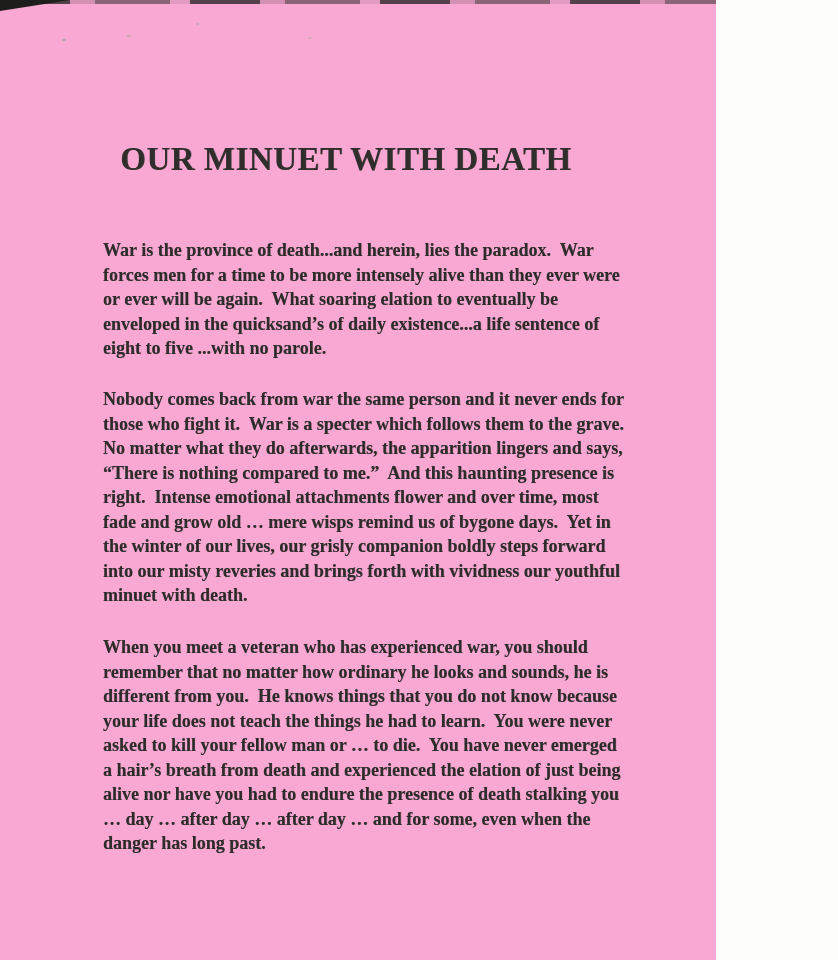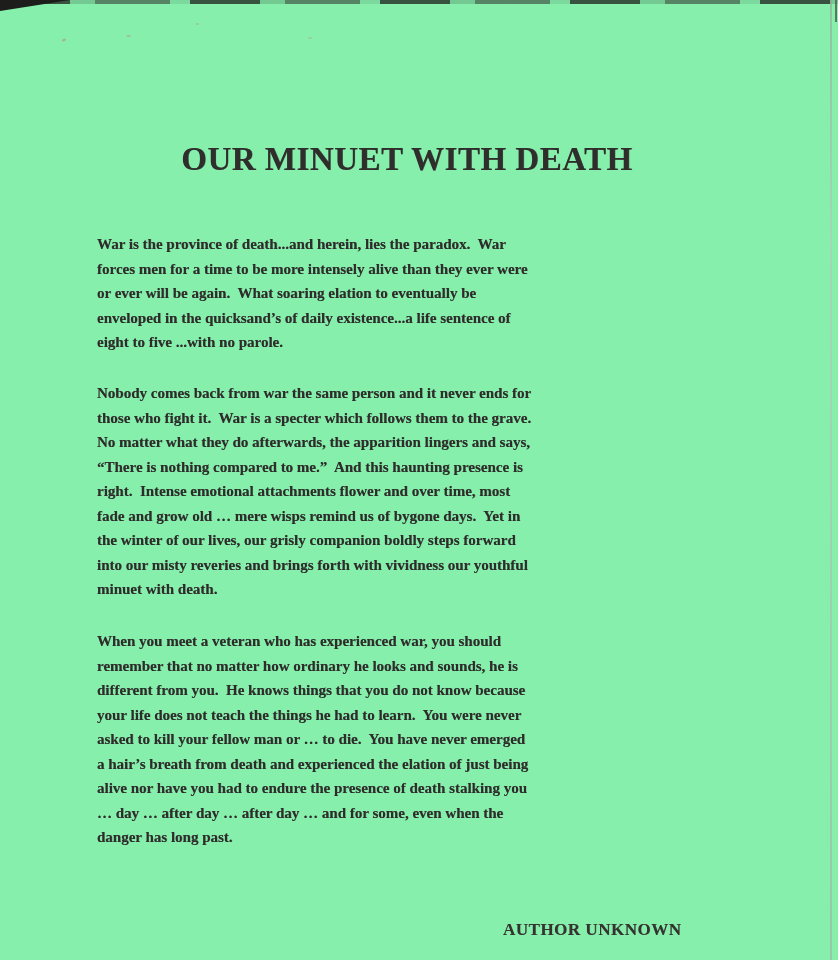--- a/index.html
+++ b/index.html
@@ -2,23 +2,23 @@
 <html><head>
 <meta charset="utf-8">
 <style>
   html, body {
     margin: 0;
     padding: 0;
     background: #fdfdfb;
   }
   .page {
     position: relative;
-    width: 838px;
+    width: 716px;
     height: 960px;
-    background: #86efac;
+    background: #f9a8d4;
     overflow: hidden;
     font-family: "Liberation Serif", "DejaVu Serif", serif;
   }
   
   .top-strip {
     position: absolute;
     top: 0; left: 0;
     width: 100%;
     height: 4px;
     background-image: repeating-linear-gradient(90deg,
@@ -70,22 +70,22 @@
     font-size: 33px;
     font-weight: 700;
     letter-spacing: 0.5px;
     color: #2f2e2c;
     text-shadow: 0.4px 0.4px 0.6px rgba(55,55,50,0.55);
   }
   .para {
     position: absolute;
     left: 93px;
     width: 700px;
-    margin: 4px;
-    font-size: 15px;
+    margin: 10px;
+    font-size: 18px;
     font-weight: 700;
     line-height: 24.5px;
     color: #2d2c2a;
     white-space: pre-wrap;
     text-shadow: 0.35px 0.35px 0.55px rgba(60,60,55,0.5);
   }
   .para.p1 { top: 228px; }
   .para.p2 { top: 377px; }
   .para.p3 { top: 625px; }
   .footer {
@@ -131,14 +131,13 @@
   <p class="para p2">Nobody comes back from war the same person and it never ends for
 those who fight it.  War is a specter which follows them to the grave.
 No matter what they do afterwards, the apparition lingers and says,
 “There is nothing compared to me.”  And this haunting presence is
 right.  Intense emotional attachments flower and over time, most
 fade and grow old … mere wisps remind us of bygone days.  Yet in
 the winter of our lives, our grisly companion boldly steps forward
 into our misty reveries and brings forth with vividness our youthful
 minuet with death.</p>
 
-  <div class="footer">AUTHOR UNKNOWN</div>
 </div>
 
 </body></html>

